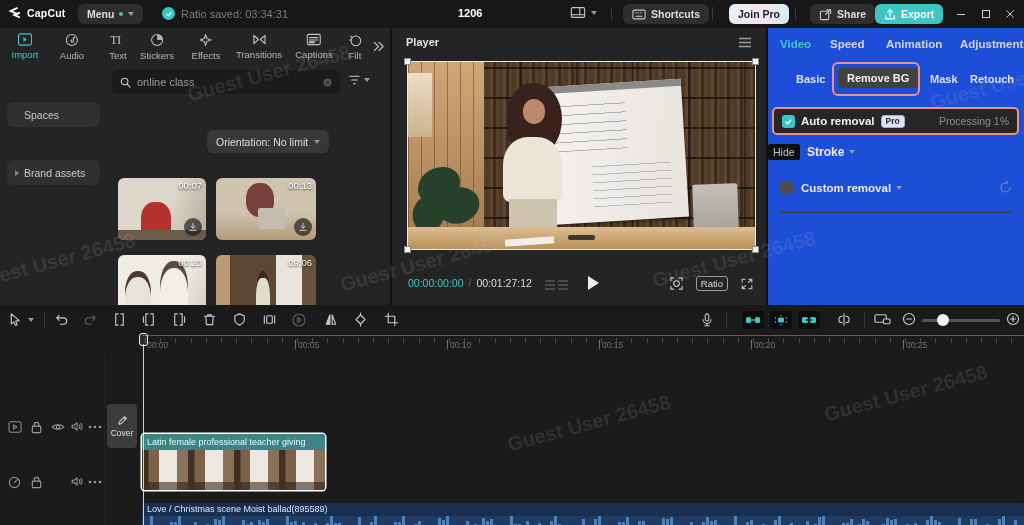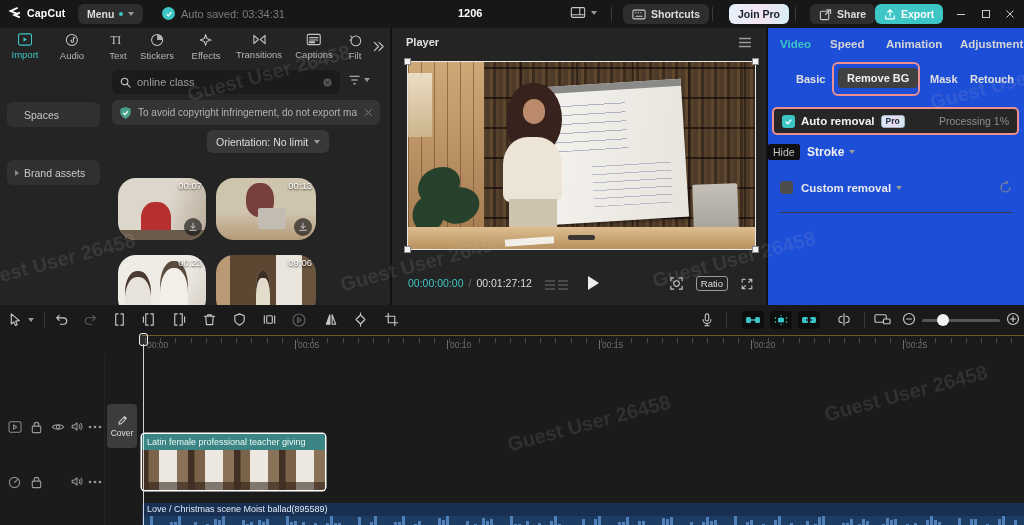--- a/index.html
+++ b/index.html
@@ -38,21 +38,21 @@
   .side-item { position:absolute; left:7px; width:93px; height:25px; background:#303030; border-radius:6px; display:flex; align-items:center; gap:5px; padding:0 8px; color:#c9c9c9; font-size:10.5px; }
   .tri { width:0; height:0; border-top:3.5px solid transparent; border-bottom:3.5px solid transparent; border-left:4px solid #8a8a8a; }
   .side-item.active { color:#3dc5c5; }
   .side-item.active .tri { border-left-color:#3dc5c5; }
   .searchbox { position:absolute; left:112px; top:42px; width:228px; height:24px; background:#1b1b1b; border-radius:6px; display:flex; align-items:center; gap:6px; padding:0 8px; color:#9a9a9a; }
   .searchbox .clear { margin-left:auto; }
   .filter-btn { position:absolute; left:348px; top:46px; display:flex; align-items:center; gap:3px; }
   .notice { position:absolute; left:112px; top:72px; width:268px; height:25px; background:#343434; border-radius:6px; display:flex; align-items:center; gap:6px; padding:0 7px; color:#b2b2b2; font-size:10px; }
   .notice .txt { white-space:nowrap; overflow:hidden; flex:1; }
   .chip { position:absolute; top:102px; height:23px; background:#383838; border-radius:6px; display:flex; align-items:center; gap:6px; padding:0 9px; color:#ddd; font-size:10.5px; }
-  .thumb { position:absolute; border-radius:18px; overflow:hidden; height:62px; }
+  .thumb { position:absolute; border-radius:6px; overflow:hidden; height:62px; }
   .thumb .dur { position:absolute; right:4px; top:2px; color:#fff; font-size:9.5px; text-shadow:0 1px 2px rgba(0,0,0,.8); }
   .dl { position:absolute; right:4px; bottom:4px; width:18px; height:18px; border-radius:50%; background:rgba(20,20,20,.65); display:flex; align-items:center; justify-content:center; }
   .th1 { background:linear-gradient(110deg,#ddd6ca 0 55%,#b7ab99 100%); }
   .th1 .blob { position:absolute; left:26%; top:38%; width:34%; height:55%; background:#b73030; border-radius:45% 45% 20% 20%; }
   .th1 .desk { position:absolute; left:0; bottom:0; width:100%; height:16%; background:#6b5b4a; }
   .th2 { background:linear-gradient(180deg,#cfc4ae 0 55%,#b49a77 100%); }
   .th2 .blob { position:absolute; left:30%; top:8%; width:28%; height:55%; background:#77403c; border-radius:45%; }
   .th2 .lap { position:absolute; left:42%; bottom:18%; width:28%; height:34%; background:#c2bcb2; border-radius:2px; }
   .th3 { background:linear-gradient(120deg,#efece6 0 60%,#d4cdc2 100%); }
   .th3 .g1 { position:absolute; left:8%; top:25%; width:30%; height:75%; background:#e7e2da; border-radius:45% 45% 0 0; box-shadow:inset 0 6px 0 #4a3a30; }
@@ -174,21 +174,21 @@
       <span>Menu</span>
       <span class="menu-dot"></span>
       <span class="caret"></span>
     </div>
     <div class="autosave">
       <span class="save-check">
           <svg width="8" height="8" viewBox="0 0 10 10">
             <path d="M2 5.2 4.2 7.4 8 2.8" stroke="#fff" stroke-width="1.6" fill="none"></path>
           </svg>
         </span>
-      <span>Auto saved: 03:34:31</span>
+      <span>Ratio saved: 03:34:31</span>
     </div>
     <div class="proj-title">1206</div>
     <div class="layout-btn">
       <svg class="ico" width="16" height="13" viewBox="0 0 18 14">
           <rect x="1.5" y="1.5" width="15" height="11" rx="1.5"></rect>
           <path d="M1.5 9.5h15M11 1.5v8"></path>
         </svg>
       <span class="caret"></span>
     </div>
     <div class="tsep" style="left:611px"></div>
@@ -316,32 +316,20 @@
           </svg>
         </span>
     </div>
     <div class="filter-btn">
       <svg class="ico" width="13" height="12" viewBox="0 0 14 13">
           <path d="M2 2.5h10M4 6.5h6M6 10.5h2"></path>
         </svg>
       <span class="caret"></span>
     </div>
 
-    <div class="notice">
-      <svg width="13" height="14" viewBox="0 0 14 15">
-          <path d="M7 1 12.5 3v4.5C12.5 11 7 13.8 7 13.8S1.5 11 1.5 7.5V3z" fill="#49a08b"></path>
-          <path d="M4.5 7.3 6.4 9.2 9.7 5.4" stroke="#fff" stroke-width="1.3" fill="none"></path>
-        </svg>
-      <span class="txt">To avoid copyright infringement, do not export ma</span>
-      <span>
-          <svg width="9" height="9" viewBox="0 0 10 10">
-            <path d="M1.5 1.5 8.5 8.5M8.5 1.5 1.5 8.5" stroke="#8a8a8a"></path>
-          </svg>
-        </span>
-    </div>
 
     <div class="chip" style="left:207px">
       <span>Orientation: No limit</span>
       <span class="caret"></span>
     </div>
 
     <div class="thumb th1" style="left:118px; top:150px; width:88px">
       <i class="blob"></i>
         <i class="desk"></i>
       <span class="dur">00:07</span>

